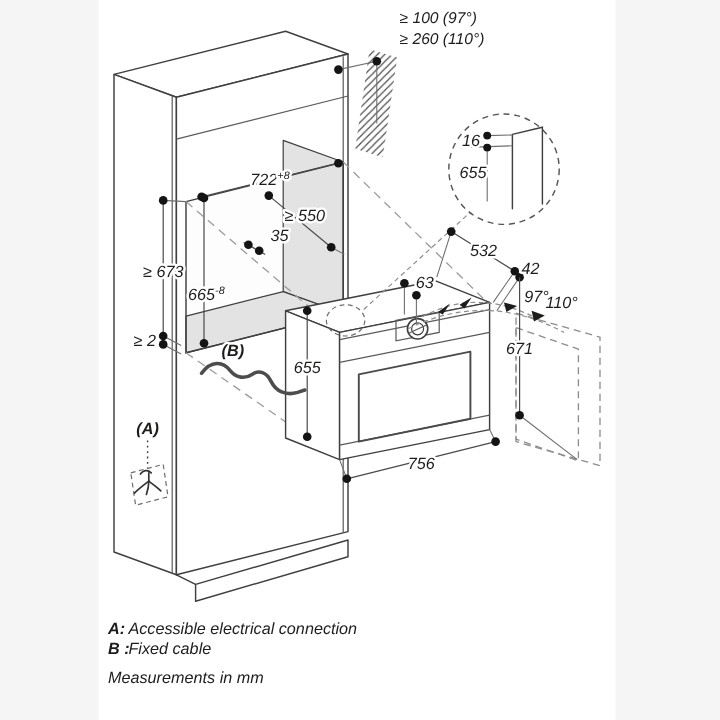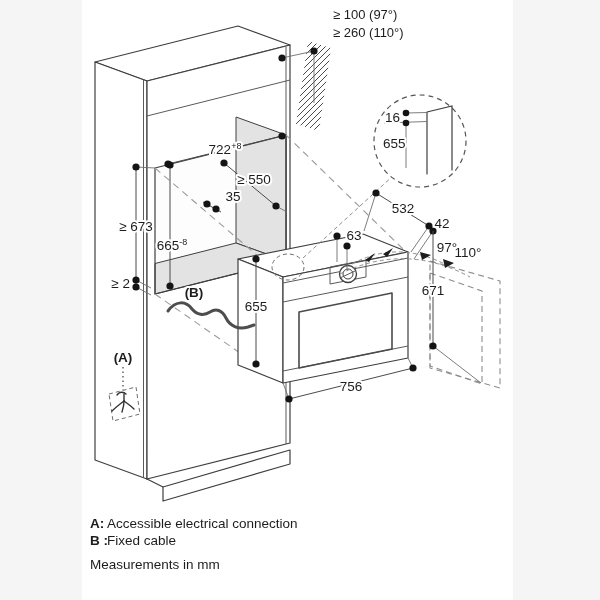--- a/index.html
+++ b/index.html
@@ -1,16 +1,16 @@
 <!DOCTYPE html>
 <html><head>
 <meta charset="utf-8">
 <style>
   html,body{margin:0;padding:0;background:#f5f5f5;width:600px;height:600px;overflow:hidden;}
-  #app{width:600px;height:600px;position:relative;font-family:"Liberation Sans",sans-serif;}
+  #app{width:600px;height:600px;position:relative;font-family:"Liberation Sans",sans-serif;font-style:italic;}
   svg{display:block;}
   .face{fill:#ffffff;stroke:#3f3f3f;stroke-width:1.2;stroke-linejoin:round;}
   .gray{fill:#e3e3e3;stroke:#3f3f3f;stroke-width:1;stroke-linejoin:round;}
   .edge{stroke:#3f3f3f;stroke-width:1.2;fill:none;stroke-linecap:round;}
   .edge2{stroke:#5a5a5a;stroke-width:1;fill:none;}
   .thin{stroke:#6e6e6e;stroke-width:0.9;fill:none;}
   .dimline{stroke:#4a4a4a;stroke-width:1;fill:none;}
   .dash{stroke:#9c9c9c;stroke-width:1.1;fill:none;stroke-dasharray:7 5;}
   .dash2{stroke:#8d8d8d;stroke-width:1;fill:none;stroke-dasharray:4 3;}
   .dashdoor{stroke:#8d8d8d;stroke-width:1.1;fill:none;stroke-dasharray:6 4;stroke-linejoin:round;}

